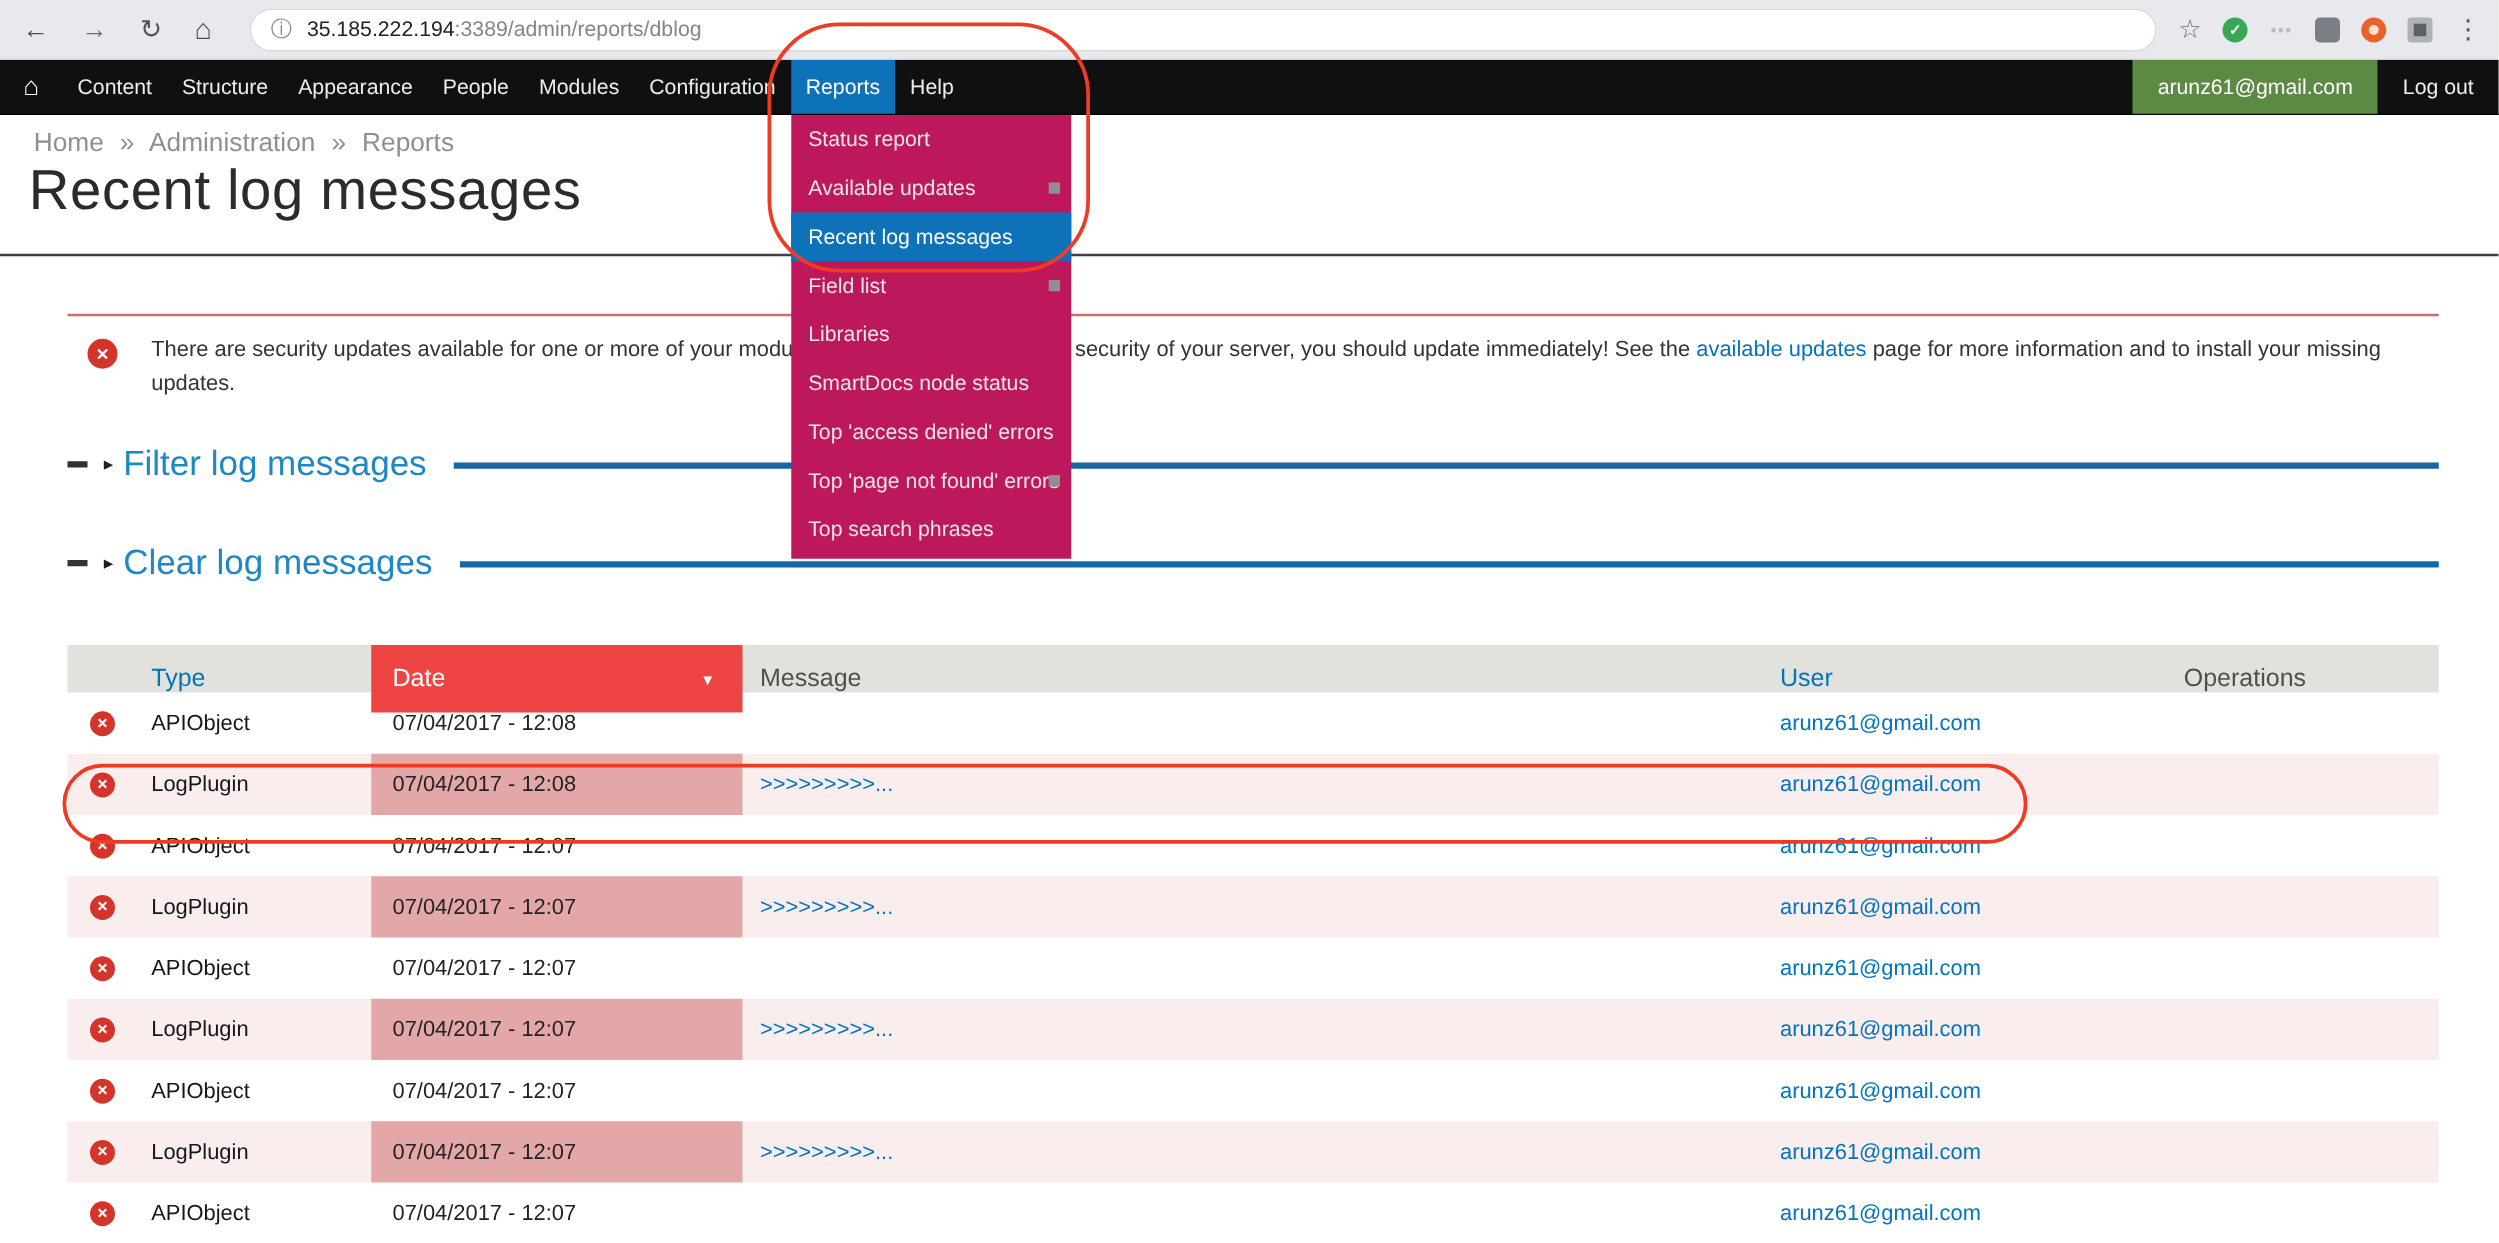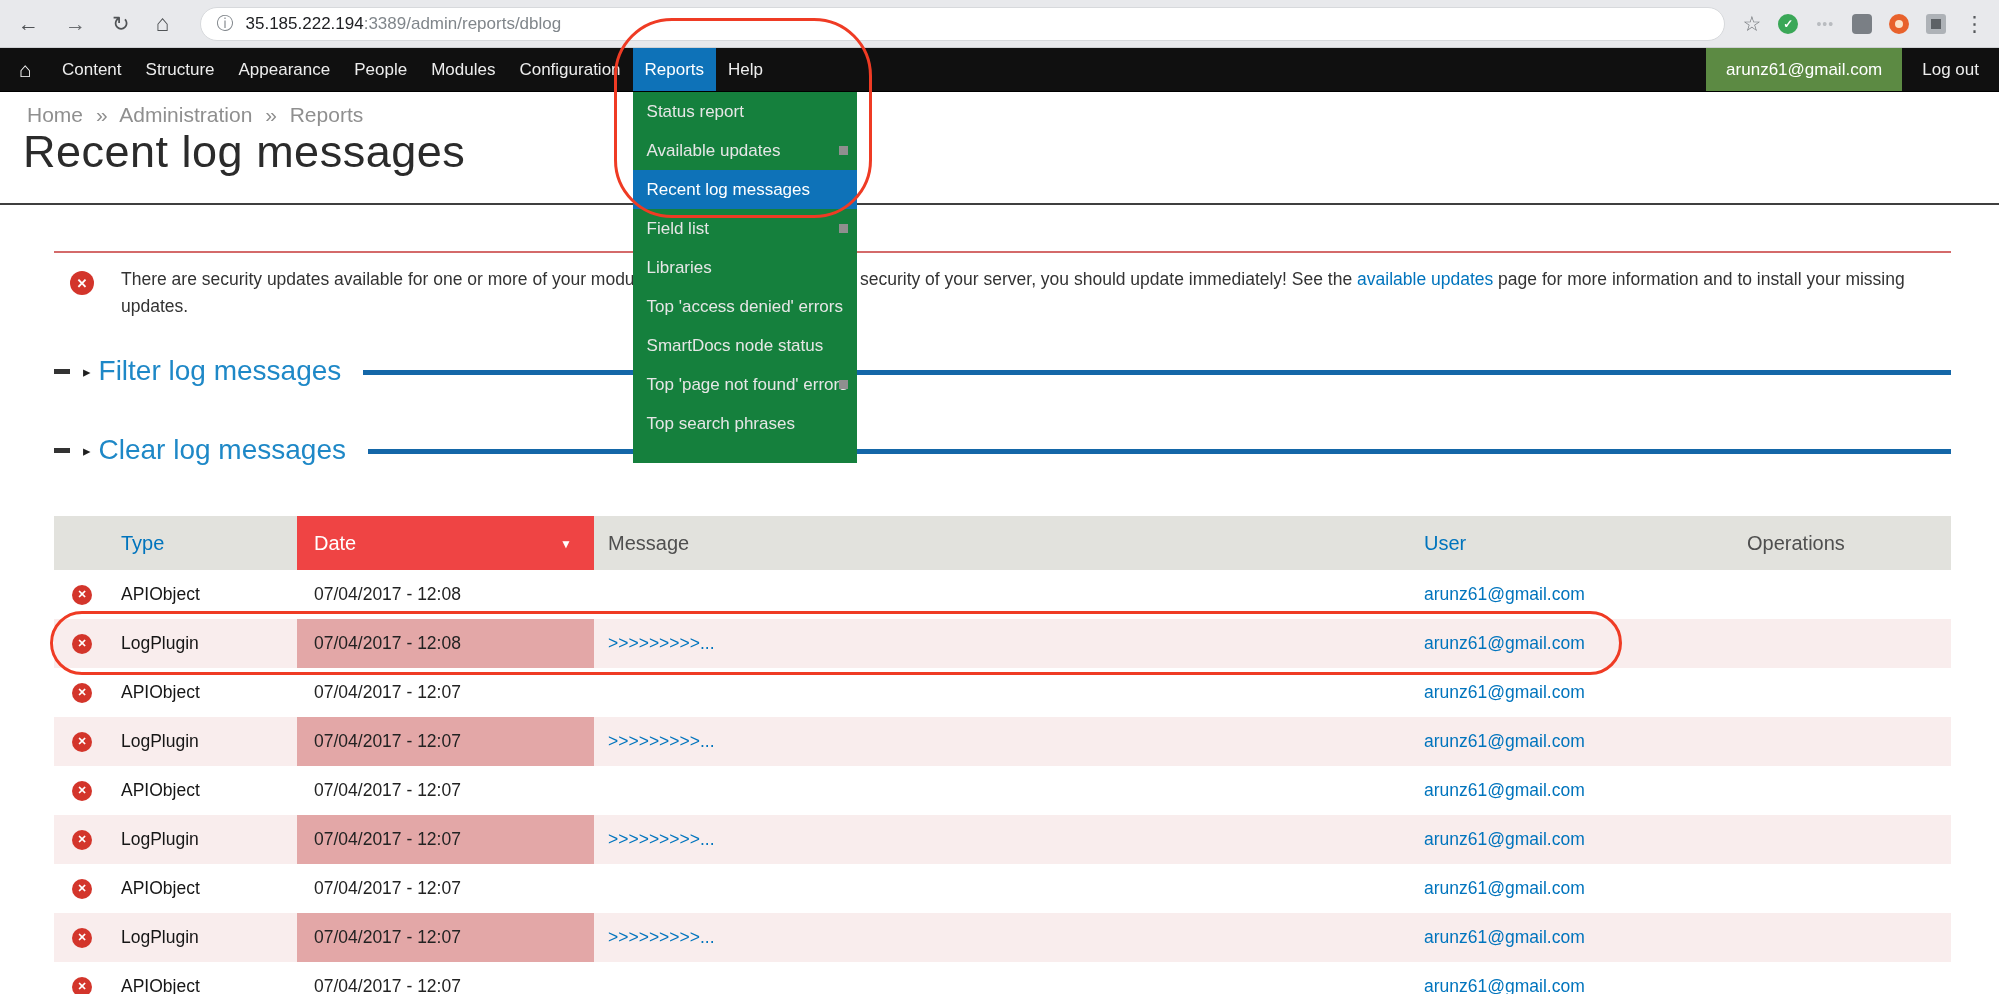--- a/index.html
+++ b/index.html
@@ -45,22 +45,22 @@
   }
   .tb-home { width:50px; display:flex; align-items:center; justify-content:center; font-size:21px; color:#fff; cursor:pointer; }
   .tb-item { padding:0 12px; line-height:43px; cursor:pointer; white-space:nowrap; }
   .tb-item.active { background:#0e72b8; color:#fff; position:relative; }
   .tb-spacer { flex:1; }
   .tb-account { background:#5c8a43; color:#fff; line-height:43px; padding:0 20px; cursor:pointer; white-space:nowrap; }
   .tb-logout { line-height:43px; padding:0 20px; cursor:pointer; white-space:nowrap; }
 
   
   .reports-menu {
-    position:absolute; top:44px; left:0; width:224px; background:#15803d;
-    padding-bottom:20px; cursor:default;
+    position:absolute; top:44px; left:0; width:224px; background:#be185d;
+    padding-bottom:4px; cursor:default;
   }
   .menu-item {
     position:relative; padding:8px 24px 8px 14px; font-size:17px;
     line-height:23px; color:#e6e6e6; cursor:pointer;
   }
   .menu-item.active { background:#0e72b8; color:#fff; }
   .menu-badge { position:absolute; right:9px; top:15px; width:9px; height:9px; background:#8f8f8f; }
 
   
   .breadcrumb { position:absolute; left:27px; top:103px; font-size:21px; color:#8f8f8f; }
@@ -83,21 +83,21 @@
   .fieldset-row { position:absolute; left:54px; width:1897px; height:32px; display:flex; align-items:center; }
   .fs1 { top:355px; } .fs2 { top:434px; }
   .fs-dash { width:16px; height:5px; background:#333; margin-right:13px; }
   .fs-arrow { color:#1f1f1f; font-size:15px; margin-right:8px; line-height:1; }
   .fs-label { font-size:28px; font-weight:300; color:#1e88c7; cursor:pointer; white-space:nowrap; }
   .fs-line { flex:1; height:5px; background:#1467a8; margin-left:22px; margin-top:2px; }
 
   
   .logtable { position:absolute; left:54px; top:516px; width:1897px; }
   .tgrid { display:grid; grid-template-columns:56px 187px 297px 820px 329px 208px; }
-  .thead { height:54px; background:#e2e2dd; align-items:center; font-size:20px; }
+  .thead { height:38px; background:#e2e2dd; align-items:center; font-size:20px; }
   .th { height:54px; display:flex; align-items:center; }
   .th-type { color:#0074bd; padding-left:11px; cursor:pointer; }
   .th-date { background:#ef4444; color:#fff; padding-left:17px; position:relative; cursor:pointer; }
   .th-date .sort-arrow { position:absolute; right:22px; top:21px; font-size:12px; color:#fff; }
   .th-message { color:#4f4f4f; padding-left:14px; }
   .th-user { color:#0074bd; padding-left:10px; cursor:pointer; }
   .th-ops { color:#4f4f4f; padding-left:4px;text-align:right; }
   .row { height:49px; font-size:17.5px; }
   .cell { height:49px; display:flex; align-items:center; }
   .cell-icon { justify-content:center; }
@@ -158,22 +158,22 @@
         <div class="menu-item">
           <span>Available updates</span>
           <span class="menu-badge"></span>
         </div>
         <div class="menu-item active">Recent log messages</div>
         <div class="menu-item">
           <span>Field list</span>
           <span class="menu-badge"></span>
         </div>
         <div class="menu-item">Libraries</div>
+        <div class="menu-item">SmartDocs node status</div>
         <div class="menu-item">Top 'access denied' errors</div>
-        <div class="menu-item">SmartDocs node status</div>
         <div class="menu-item">
           <span>Top 'page not found' errors</span>
           <span class="menu-badge"></span>
         </div>
         <div class="menu-item">Top search phrases</div>
       </div>
 
       
       <div class="annot annot-menu"></div>
     </span>

